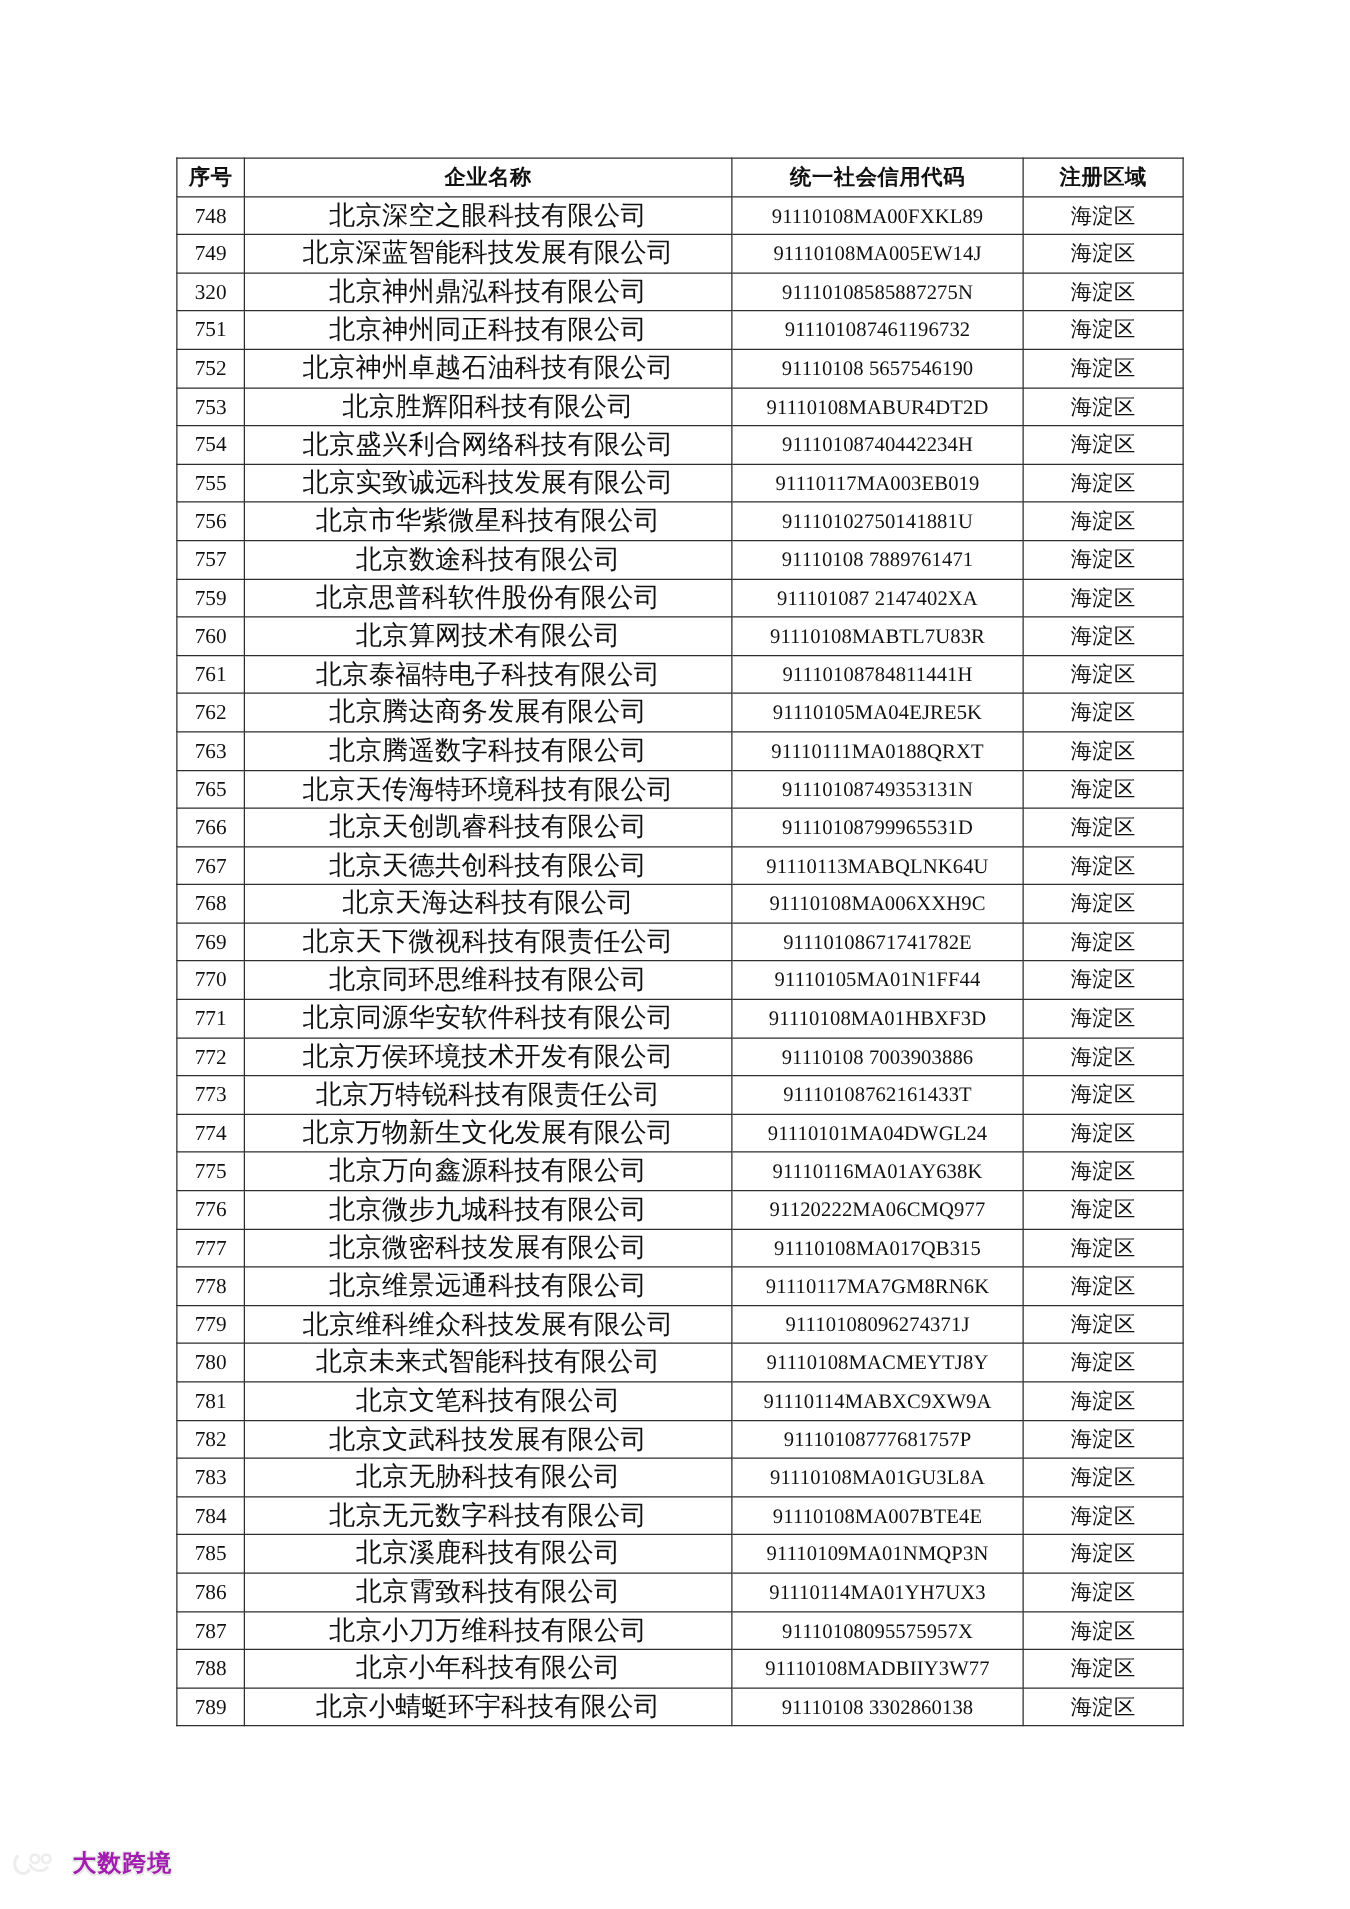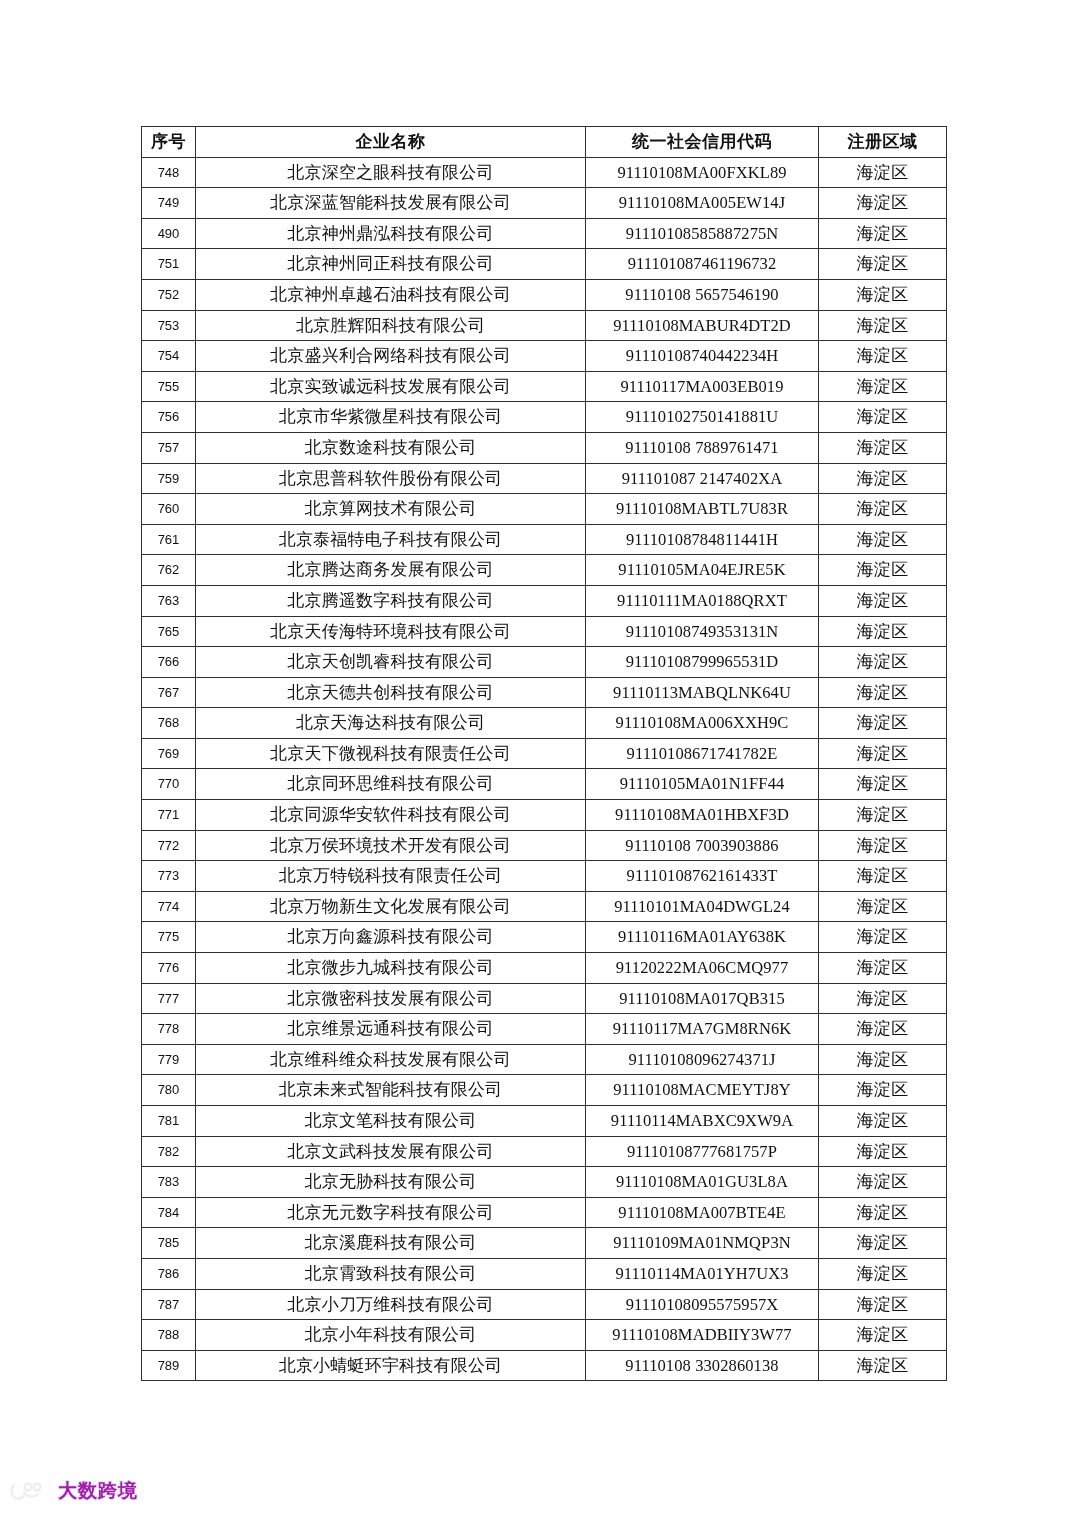--- a/index.html
+++ b/index.html
@@ -55,26 +55,26 @@
     overflow: hidden;
   }
 
   table.reg-table thead th {
     font-weight: bold;
     font-size: 17px;
     letter-spacing: 0.5px;
   }
 
   table.reg-table tbody td.seq {
-    font-size: 13px;
-    font-family: Liberation Sans, sans-serif;
+    font-size: 17px;
+    font-family: Liberation Serif, serif;
   }
 
   table.reg-table tbody td.name {
-    font-size: 17px;
+    font-size: 21px;
     letter-spacing: 0.2px;
   }
 
   table.reg-table tbody td.code {
     font-size: 16.5px;
     letter-spacing: 0.1px;
   }
 
   table.reg-table tbody td.area {
     font-size: 17px;
@@ -138,21 +138,21 @@
             <td class="code">91110108MA00FXKL89</td>
             <td class="area">海淀区</td>
           </tr>
           <tr>
             <td class="seq">749</td>
             <td class="name">北京深蓝智能科技发展有限公司</td>
             <td class="code">91110108MA005EW14J</td>
             <td class="area">海淀区</td>
           </tr>
           <tr>
-            <td class="seq">490</td>
+            <td class="seq">320</td>
             <td class="name">北京神州鼎泓科技有限公司</td>
             <td class="code">91110108585887275N</td>
             <td class="area">海淀区</td>
           </tr>
           <tr>
             <td class="seq">751</td>
             <td class="name">北京神州同正科技有限公司</td>
             <td class="code">911101087461196732</td>
             <td class="area">海淀区</td>
           </tr>

